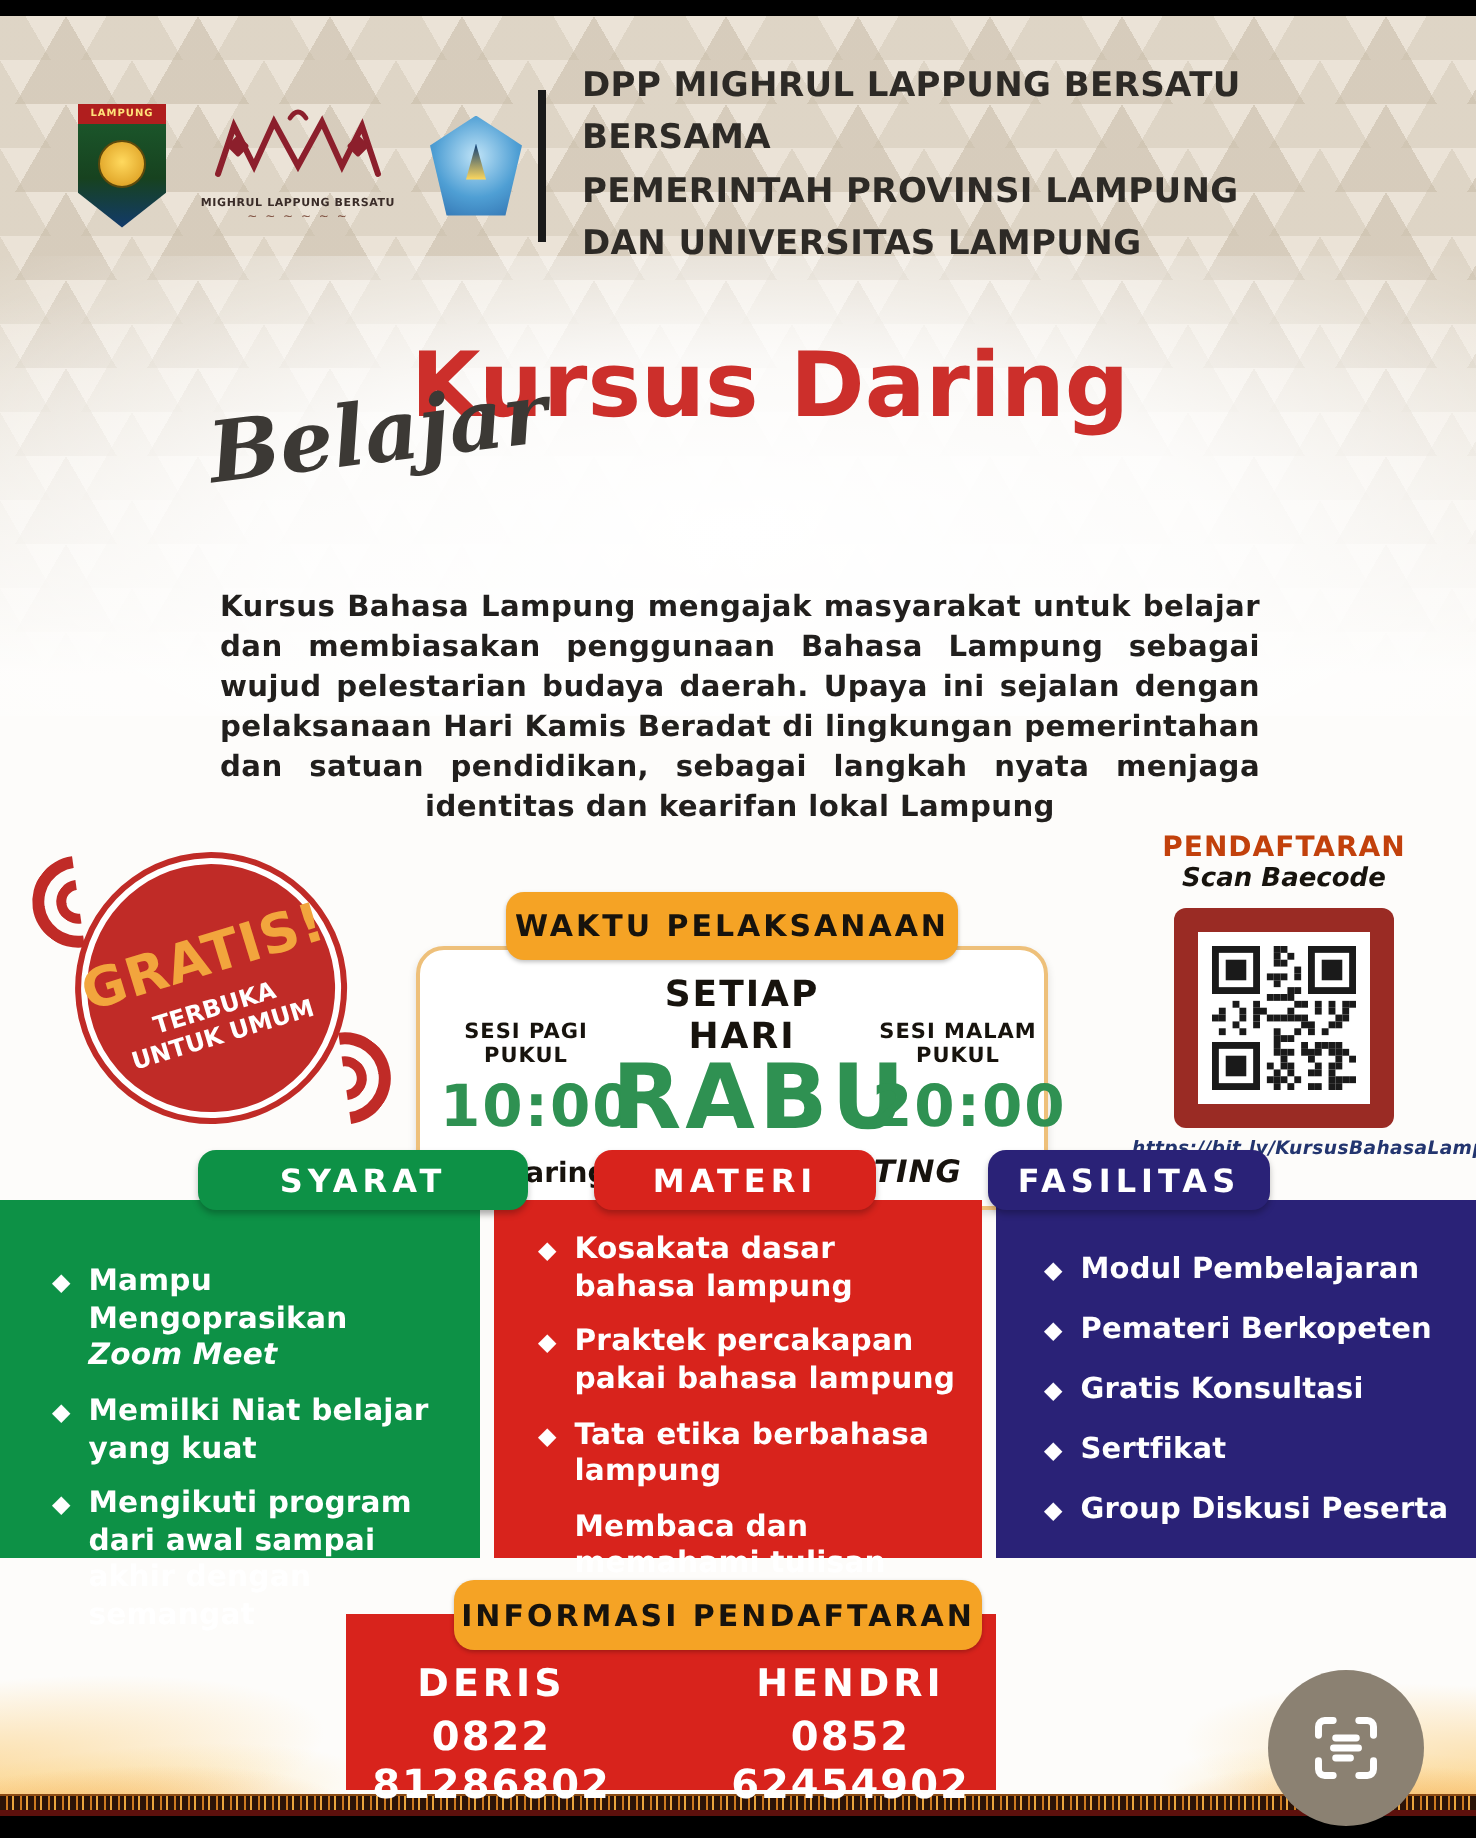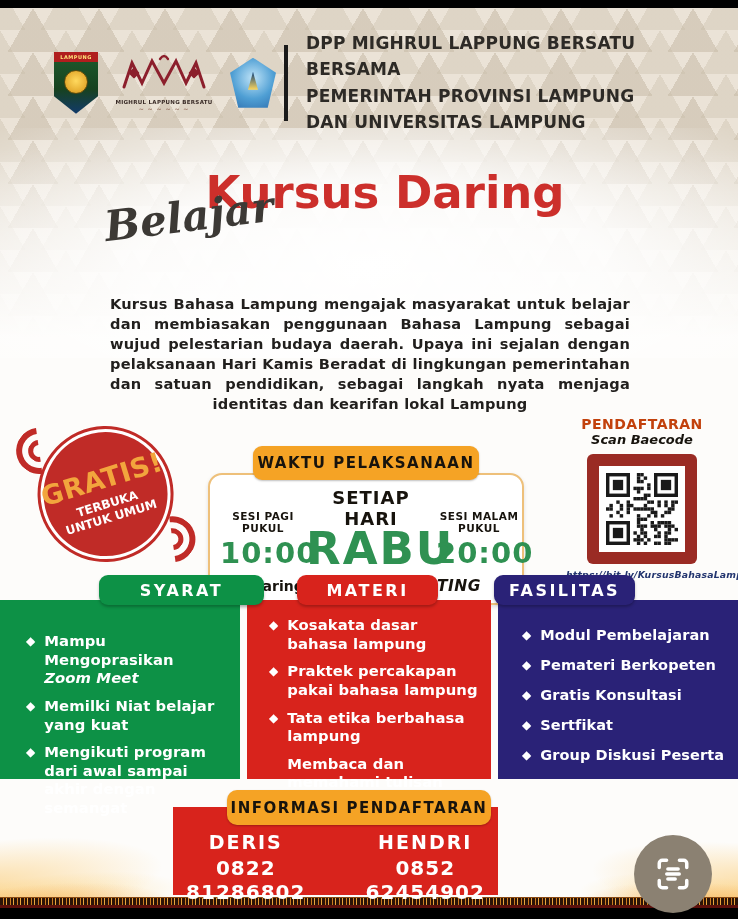--- a/index.html
+++ b/index.html
@@ -46,21 +46,21 @@
   }
   .weave-strip{
     position:absolute;left:0;right:0;bottom:0;height:11px;
     background:repeating-linear-gradient(90deg,
       #2b1307 0 3px, #cc7a20 3px 4px, #2b1307 4px 6px, #eaa43c 6px 7px);
     border-top:1px solid #8a4a14;
     border-bottom:3px solid #5c100c;
     box-sizing:border-box;
   }
   
-  .header{position:absolute;top:22px;left:54px;right:30px;display:flex;align-items:center;}
+  .header{position:absolute;top:22px;left:39px;right:30px;display:flex;align-items:center;}
   .logo-row{display:flex;align-items:center;gap:14px;width:218px;flex:none;}
   .logo-shield{
     width:44px;height:62px;flex:none;position:relative;
     background:linear-gradient(180deg,#1c5c2e 0%,#17421f 60%,#123a6b 100%);
     clip-path:polygon(0 0,100% 0,100% 72%,50% 100%,0 72%);
     display:flex;flex-direction:column;align-items:center;
   }
   .logo-shield .banner{
     width:100%;background:#b01e1e;color:#ffe27a;font-size:5px;font-weight:bold;
     text-align:center;padding:2px 0;letter-spacing:.5px;

